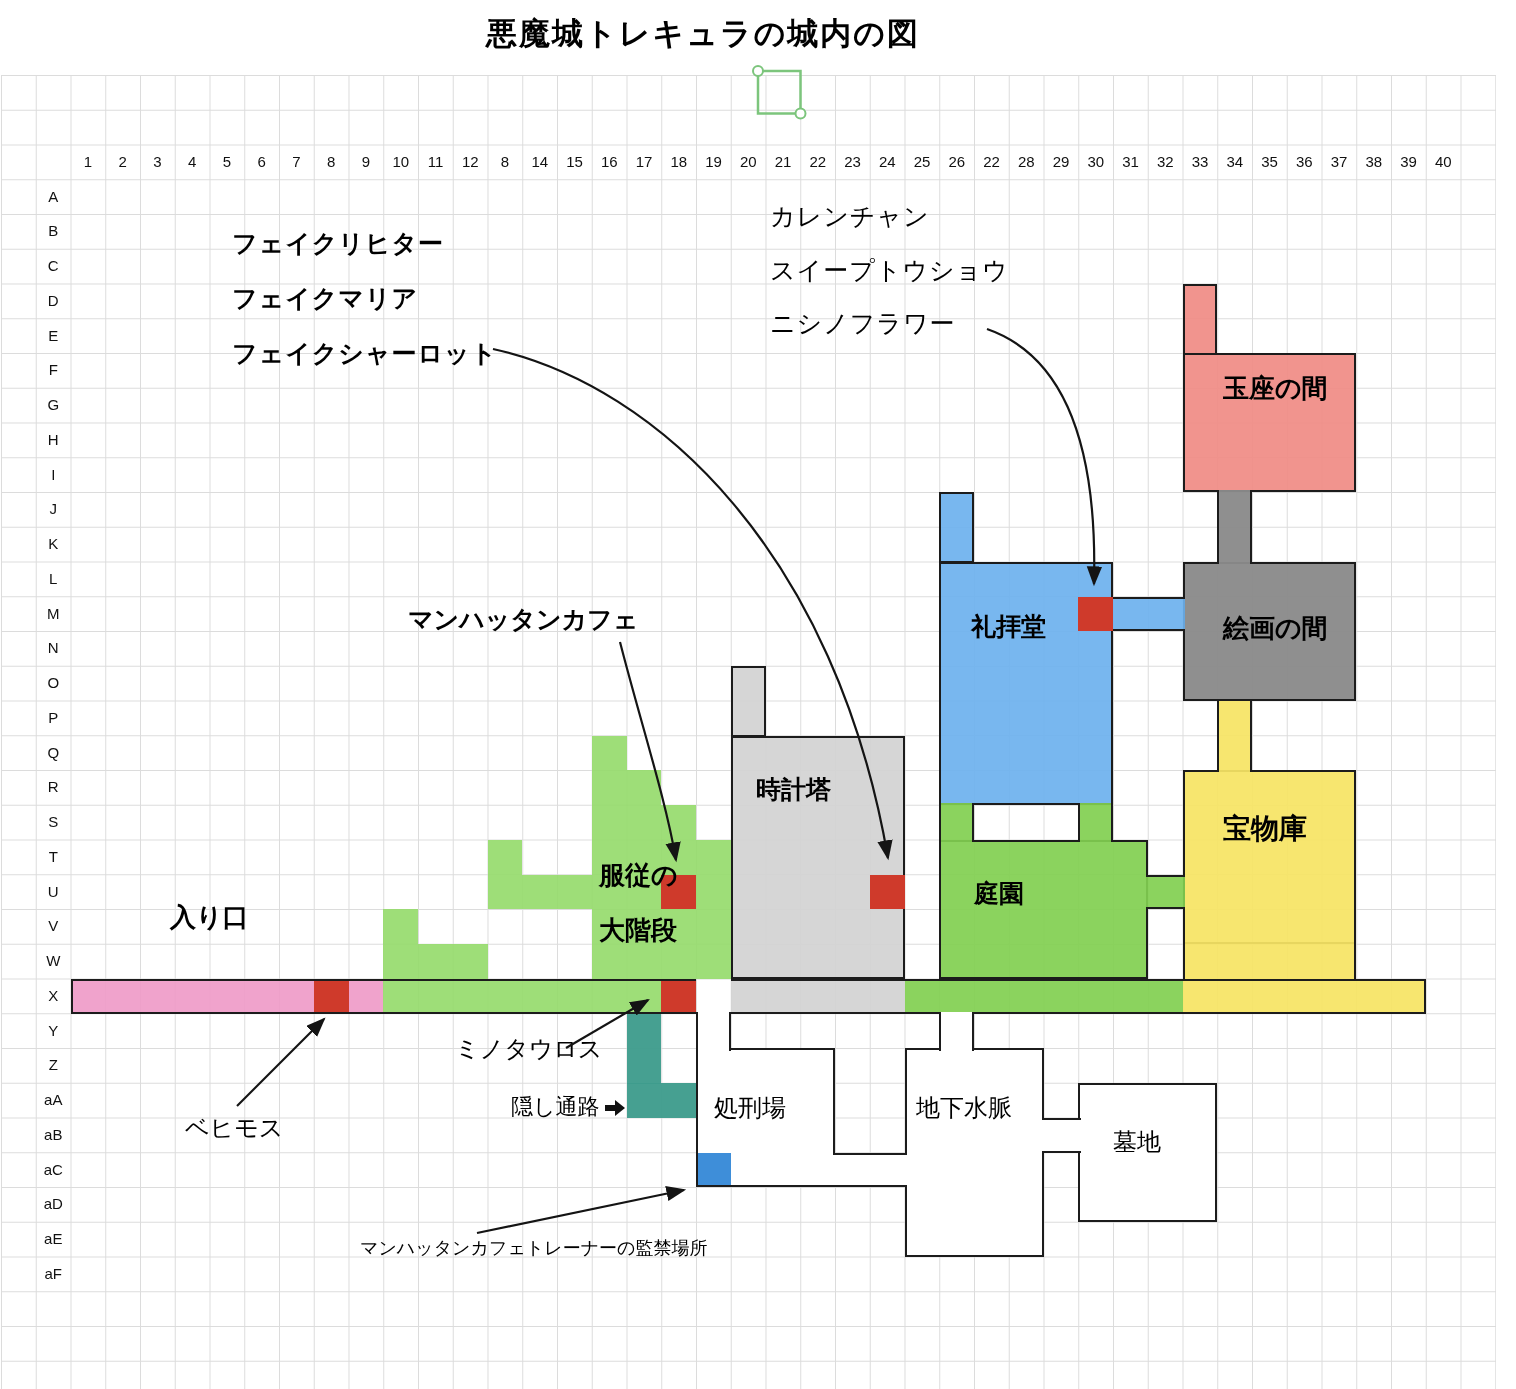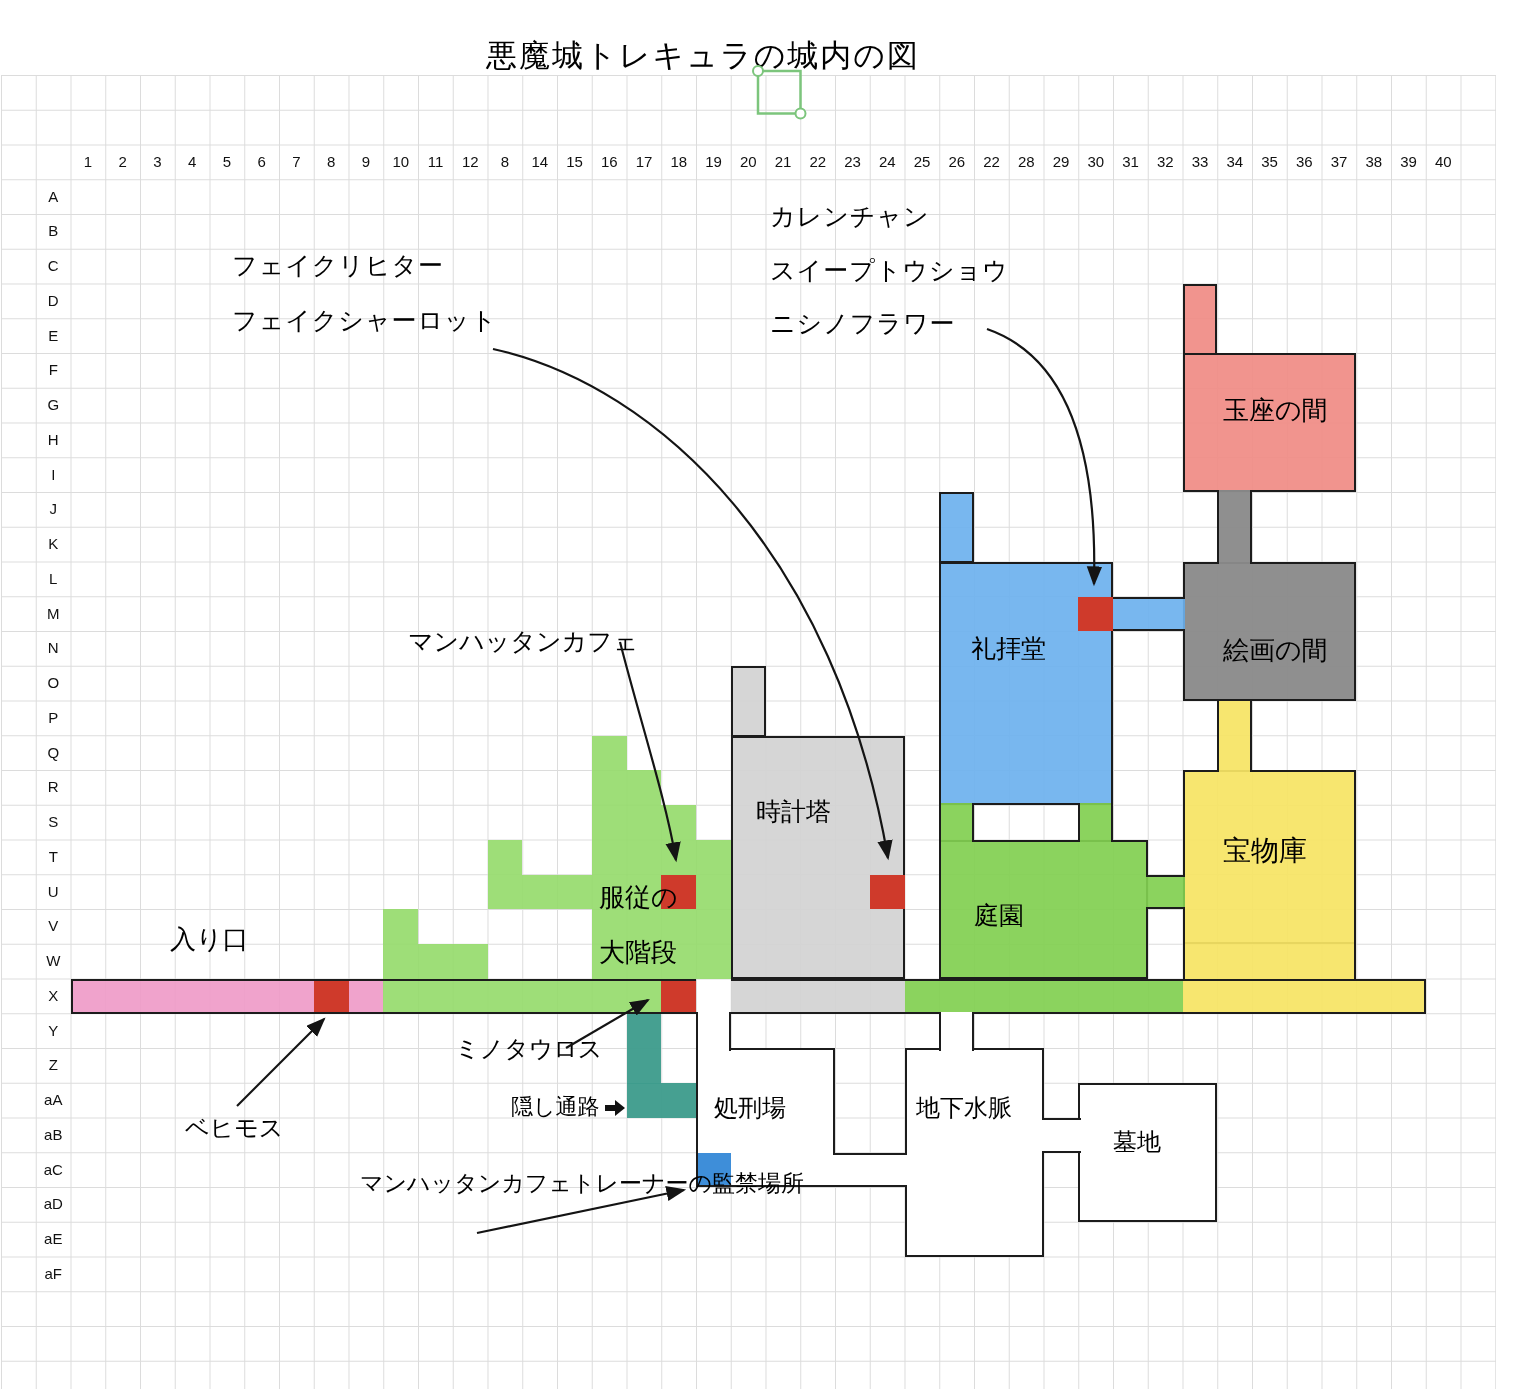--- a/index.html
+++ b/index.html
@@ -24,21 +24,21 @@
   .f-gray{background:rgba(211,211,211,.93);}
   .f-blue{background:rgba(108,177,238,.92);}
   .f-dgray{background:rgba(138,138,138,.96);}
   .f-salmon{background:rgba(240,140,133,.93);}
   .f-yellow{background:rgba(246,228,100,.93);}
   .f-teal{background:rgba(62,156,141,.96);}
   .f-red{background:#cf3a2b;}
   .f-cellblue{background:#3e8ed9;}
   .f-white{background:#fff;}
   .lbl{position:absolute;white-space:nowrap;line-height:1.15;color:#000;}
-  .bold{font-weight:normal;margin-top:22px;}
+  .bold{font-weight:bold;}
   .pre{white-space:pre-line;}
   .list .li{display:block;}
   svg.overlay{position:absolute;left:0;top:0;z-index:60;pointer-events:none;}
   .arrow{stroke:#141414;stroke-width:2.2;fill:none;marker-end:url(#ah);}
 </style>
 </head>
 <body>
 
 <div class="canvas">
 
@@ -174,20 +174,21 @@
   <div class="region f-red" style="left:661.4px;top:981px;width:34.7px;height:30.6px"></div>
   <div class="region f-red" style="left:661.4px;top:874.6px;width:34.7px;height:34.8px"></div>
   <div class="region f-red" style="left:869.9px;top:874.6px;width:34.7px;height:34.8px"></div>
   <div class="region f-red" style="left:1078.4px;top:596.6px;width:34.7px;height:34.8px"></div>
   <div class="region f-cellblue" style="left:698.1px;top:1152.6px;width:32.7px;height:32.8px"></div>
 
   <div class="lbl bold" style="left:486px;top:16px;font-size:31px;letter-spacing:2px">悪魔城トレキュラの城内の図</div>
 
   <div class="lbl list bold" style="left:232px;top:216px;font-size:25px;line-height:54.8px;letter-spacing:1px">
       <span class="li">フェイクリヒター</span>
+      <span class="li">フェイクマリア</span>
       <span class="li">フェイクシャーロット</span>
     </div>
   <div class="lbl list" style="left:770px;top:190px;font-size:25px;line-height:53.6px;letter-spacing:1px">
       <span class="li">カレンチャン</span>
       <span class="li">スイープトウショウ</span>
       <span class="li">ニシノフラワー</span>
     </div>
 
   <div class="lbl bold" style="left:408px;top:605px;font-size:25px">マンハッタンカフェ</div>
   <div class="lbl bold" style="left:170px;top:903px;font-size:26px">入り口</div>
@@ -203,21 +204,21 @@
   <div class="lbl" style="left:185px;top:1114px;font-size:24px">ベヒモス</div>
   <div class="lbl" style="left:511px;top:1094px;font-size:22px">
     <span>隠し通路</span><svg width="22" height="18" viewBox="0 0 22 18" style="vertical-align:-3px;margin-left:4px">
         <path d="M1,6 h10 v-5 l10,8 -10,8 v-5 h-10 z" fill="#111"></path>
       </svg>
   </div>
   <div class="lbl" style="left:714px;top:1094px;font-size:24px">処刑場</div>
   <div class="lbl" style="left:916px;top:1094px;font-size:24px">地下水脈</div>
   <div class="lbl" style="left:1113px;top:1128px;font-size:24px">墓地</div>
 
-  <div class="lbl" style="left:360px;top:1170px;font-size:23px">マンハッタンカフェトレーナーの監禁場所</div>
+  <div class="lbl" style="left:360px;top:1238px;font-size:18px">マンハッタンカフェトレーナーの監禁場所</div>
 
   <svg class="overlay" width="1516" height="1389" viewBox="0 0 1516 1389">
     <defs>
       <marker id="ah" markerWidth="10" markerHeight="8" refX="8" refY="3.5" orient="auto">
         <path d="M0,0 L9,3.5 L0,7 Z" fill="#141414"></path>
       </marker>
     </defs>
     <path class="arrow" d="M237,1106 L324,1019"></path>
     <path class="arrow" d="M566,1048 L648,1000"></path>
     <path class="arrow" d="M620,642 C640,720 666,800 676,860"></path>

